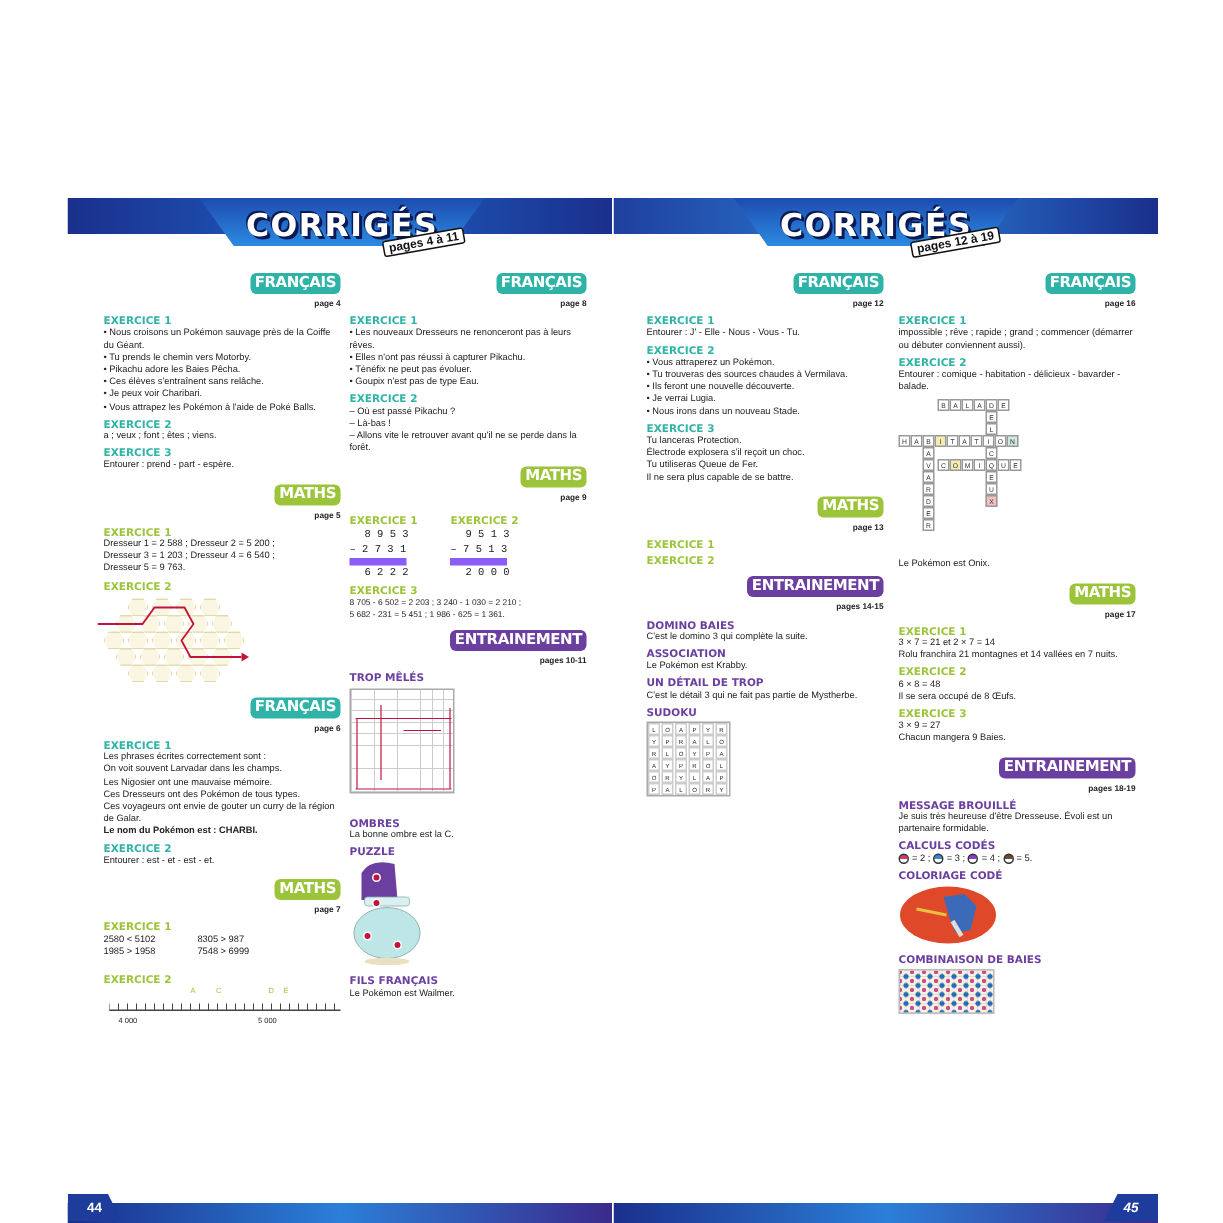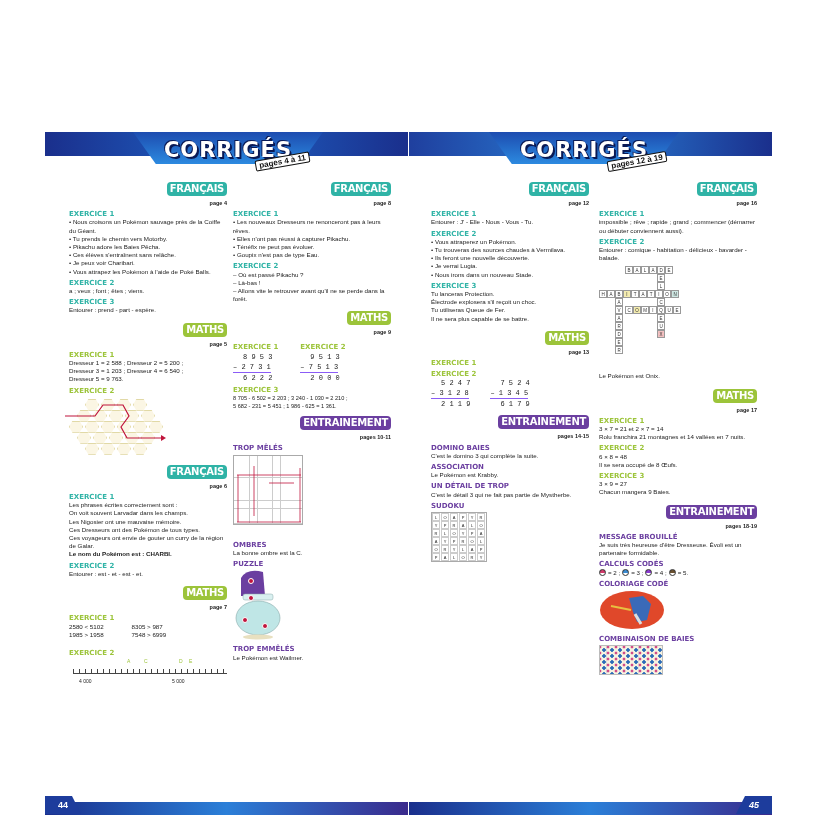--- a/index.html
+++ b/index.html
@@ -26,21 +26,21 @@
   .pill.en { background: #6b3fa0; }
   .rule { flex: 1; border-bottom: 1px dotted #999; margin: 0 3px 2px 3px; }
   .pref { font-size: 5.5px; font-weight: bold; color: #222; }
   .ex { font-family: "DejaVu Sans", sans-serif; font-weight: bold; font-size: 7px; margin-top: 3px; }
   .ex.fr { color: #2fb3a6; }
   .ex.ma { color: #9cc43a; }
   .ex.en { color: #6b3fa0; }
   .line { margin: 0; }
   .bul::before { content: "• "; }
   .sub { font-family: "Liberation Mono", monospace; font-size: 7px; line-height: 10px; }
-  .sub .ul { border-bottom: 1px solid #8b5cf6; display: inline-block; }
+  .sub .ul { border-bottom: 5px solid #8b5cf6; display: inline-block; }
   .grid { display: grid; gap: 0; border: 1px solid #aaa; margin-top: 2px; }
   .grid div { border: 0.5px solid #ccc; font-size: 4px; text-align: center; line-height: 7px; width: 8px; height: 8px; }
   .hexes { width: 90px; height: 58px; position: relative; margin: 4px 0 0 6px; }
   .hex { position: absolute; width: 14px; height: 12px; background: #fbf6e4; border: 1px solid #e1d9a6; clip-path: polygon(25% 0, 75% 0, 100% 50%, 75% 100%, 25% 100%, 0 50%); font-size: 2.5px; text-align: center; line-height: 12px; }
   .numline { position: relative; height: 30px; margin-top: 2px; }
   .two-col { display: flex; gap: 28px; }
   .mini { font-size: 5px; }
 </style>
 </head>
 <body>
@@ -220,21 +220,21 @@
       <svg width="50" height="72">
         <path d="M8,10 Q14,0 30,4 L32,28 L8,28 Z" fill="#6b3fa0"></path>
         <ellipse cx="25" cy="50" rx="22" ry="17" fill="#bfe6e6" stroke="#8aa" stroke-width="0.6"></ellipse>
         <rect x="10" y="26" width="30" height="6" rx="2" fill="#d9f0f0" stroke="#8aa" stroke-width="0.5"></rect>
         <ellipse cx="25" cy="69" rx="15" ry="2.5" fill="#e8e0c0"></ellipse>
         <circle cx="18" cy="13" r="2.5" fill="#c0143c" stroke="#fff"></circle>
         <circle cx="18" cy="30" r="2.5" fill="#c0143c" stroke="#fff"></circle>
         <circle cx="12" cy="52" r="2.5" fill="#c0143c" stroke="#fff"></circle>
         <circle cx="32" cy="58" r="2.5" fill="#c0143c" stroke="#fff"></circle>
       </svg>
-      <div class="ex en">TROP EMMÊLÉS</div>
+      <div class="ex en">FILS FRANÇAIS</div>
       <div class="line">Le Pokémon est Wailmer.</div>
     </div>
 
     <div class="bottomband"></div>
     <div class="pagenum-tab">44</div>
   </div>
 
   <div class="page right">
     <div class="topband right"></div>
     <div class="title-tab" style="left:80px;">
@@ -262,32 +262,20 @@
       <div class="line">Tu utiliseras Queue de Fer.</div>
       <div class="line">Il ne sera plus capable de se battre.</div>
 
       <div class="sec-head" style="margin-top:8px;">
         <span class="pill ma">MATHS</span>
         <span class="rule"></span>
         <span class="pref">page 13</span>
       </div>
       <div class="ex ma">EXERCICE 1</div>
       <div class="ex ma">EXERCICE 2</div>
-      <div style="display:flex;gap:20px;">
-        <div class="sub">
-          <div style="padding-left:10px">5 2 4 7</div>
-          <div class="ul">– 3 1 2 8</div>
-          <div style="padding-left:10px">2 1 1 9</div>
-        </div>
-        <div class="sub">
-          <div style="padding-left:10px">7 5 2 4</div>
-          <div class="ul">– 1 3 4 5</div>
-          <div style="padding-left:10px">6 1 7 9</div>
-        </div>
-      </div>
 
       <div class="sec-head" style="margin-top:6px;">
         <span class="pill en">ENTRAINEMENT</span>
         <span class="rule"></span>
         <span class="pref">pages 14-15</span>
       </div>
       <div class="ex en">DOMINO BAIES</div>
       <div class="line">C'est le domino 3 qui complète la suite.</div>
       <div class="ex en">ASSOCIATION</div>
       <div class="line">Le Pokémon est Krabby.</div>

